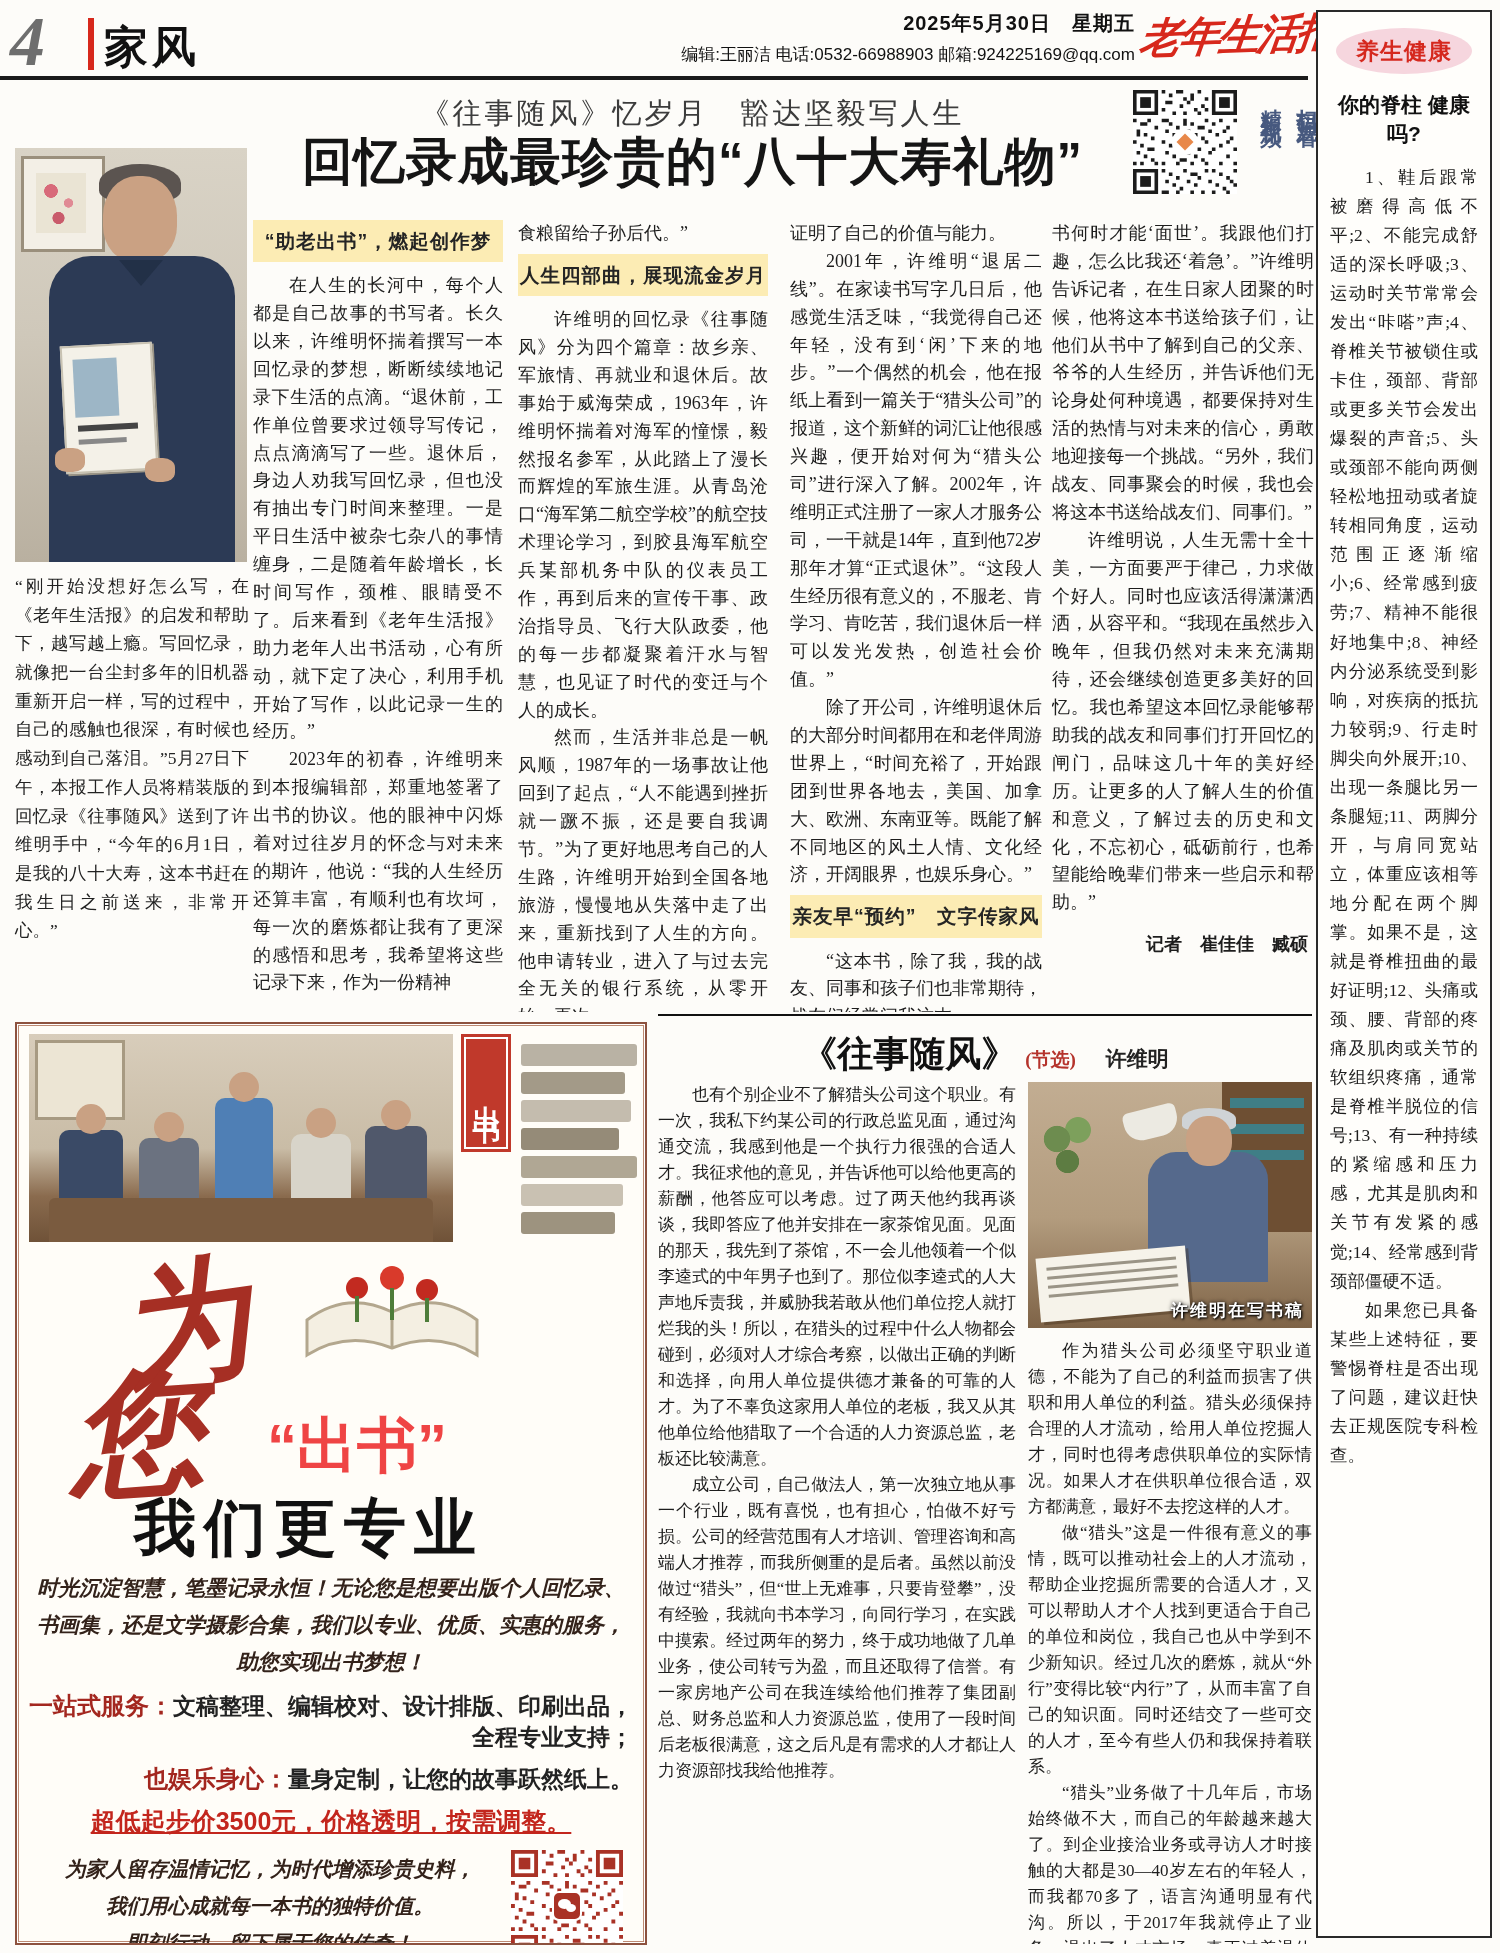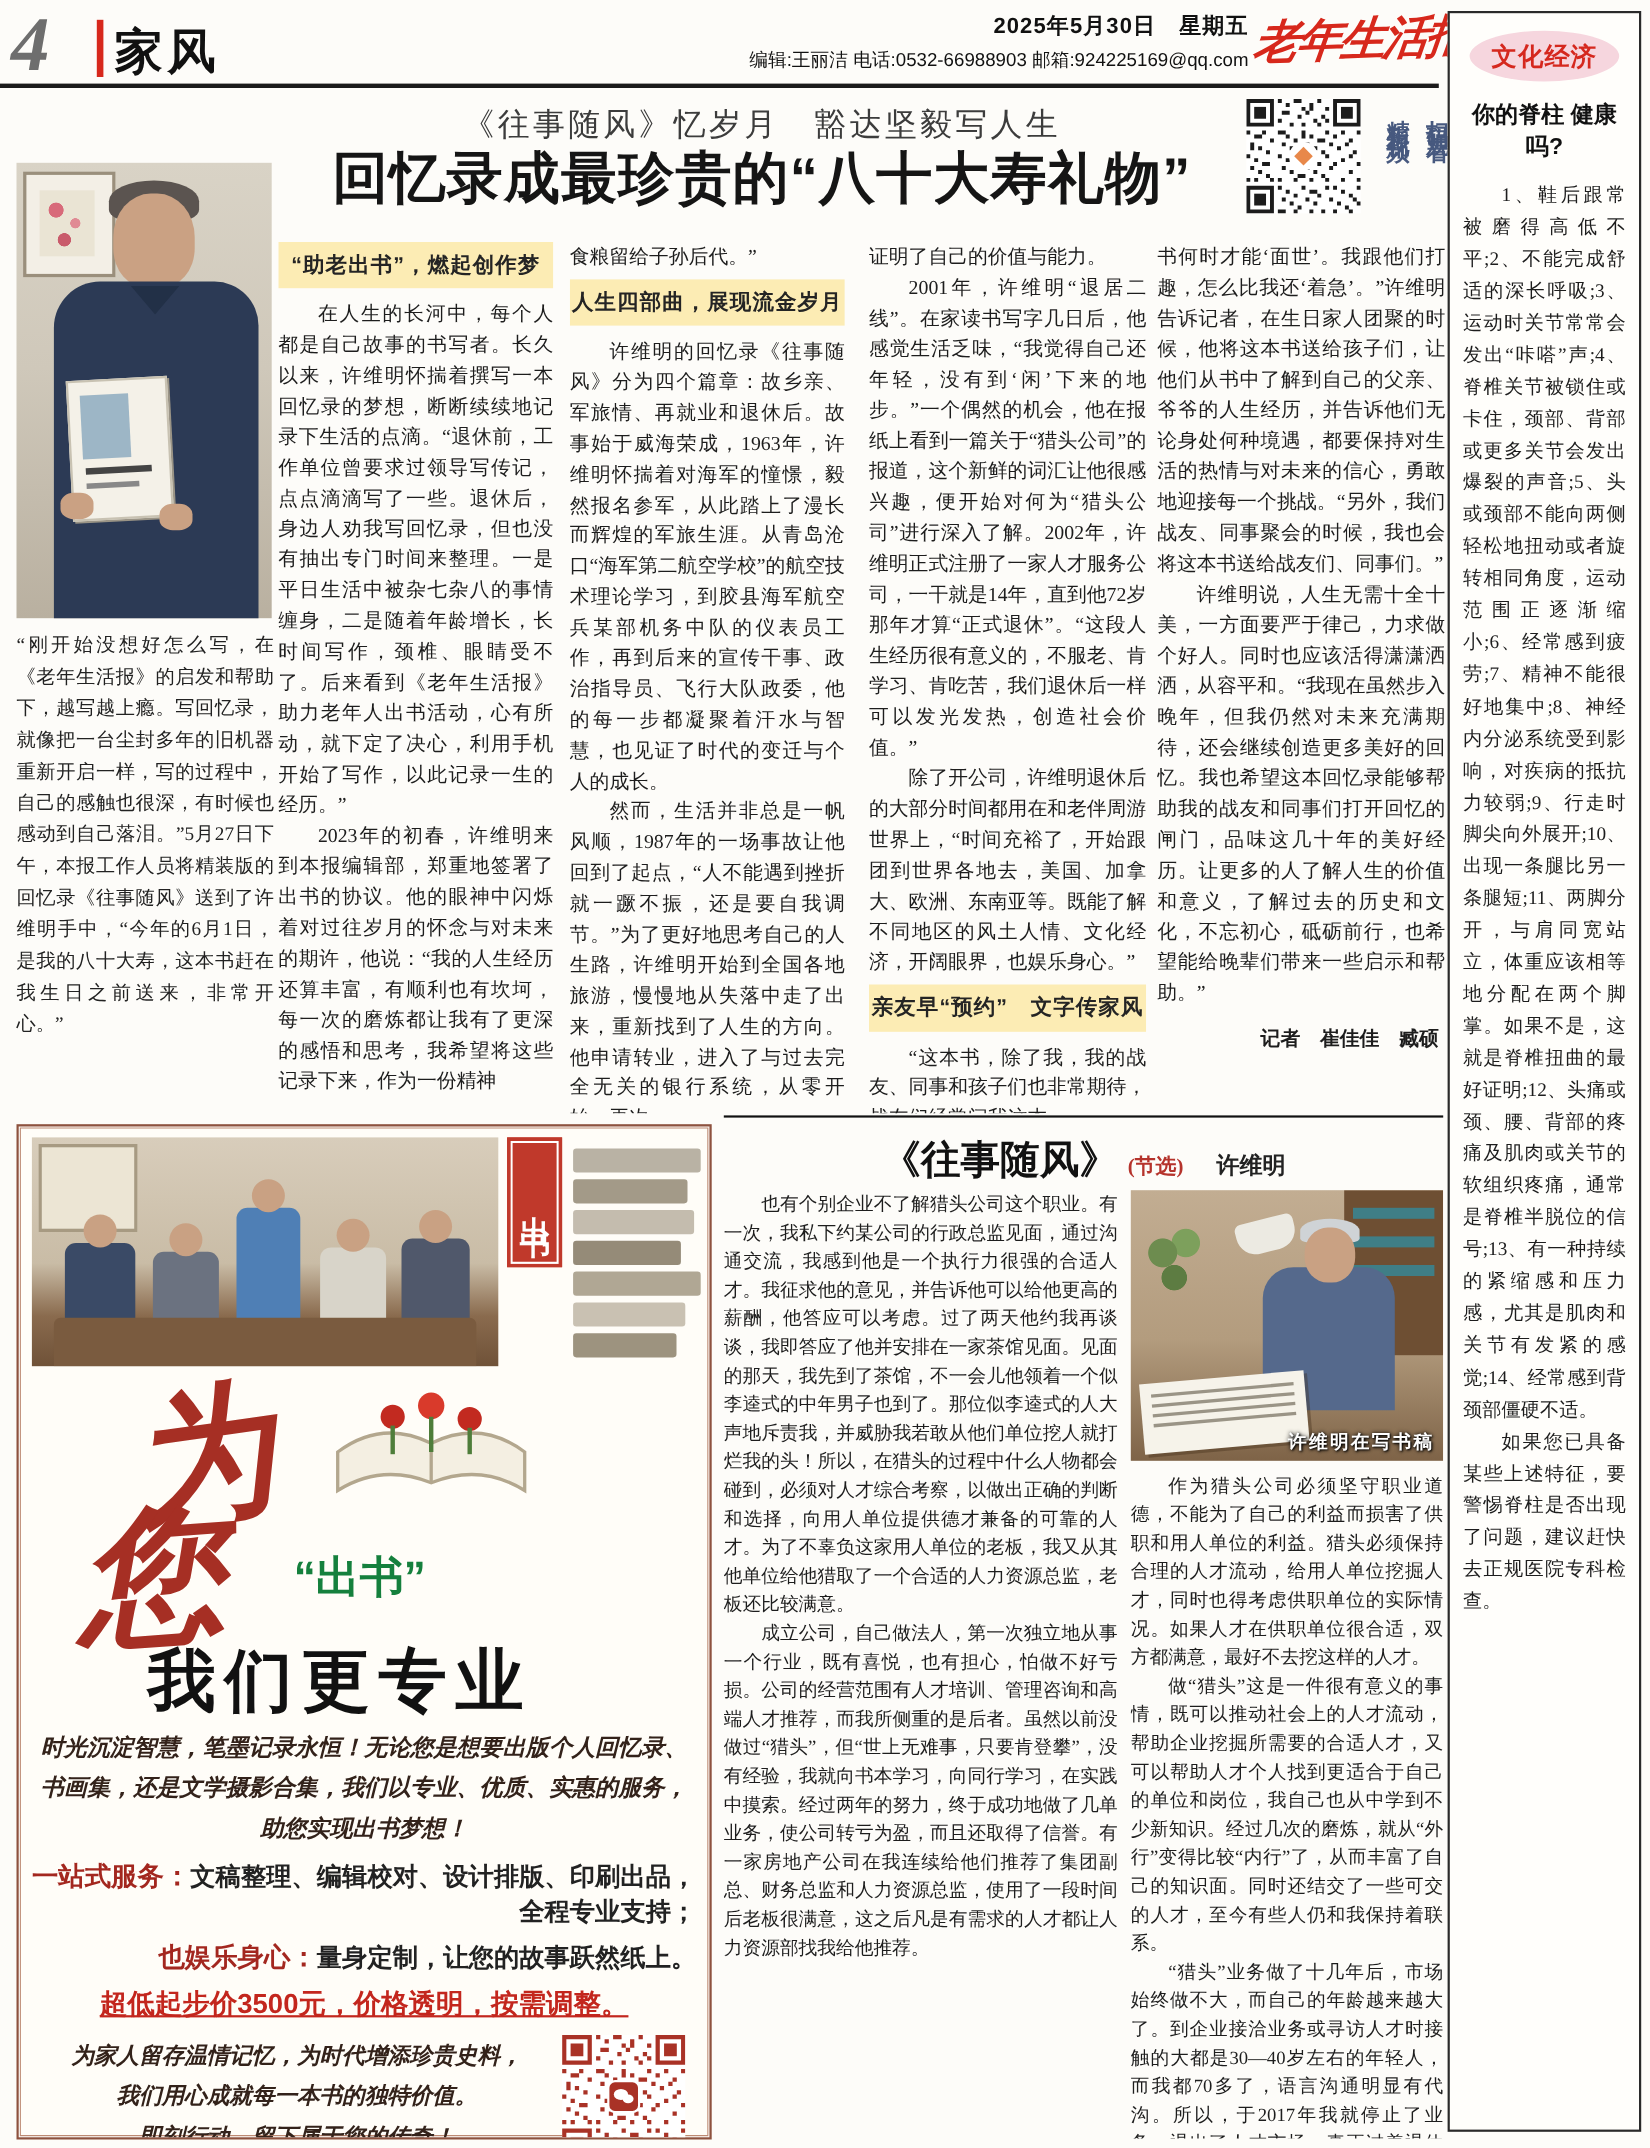--- a/index.html
+++ b/index.html
@@ -70,21 +70,21 @@
   .fig { position:absolute; border-radius:10px 10px 0 0; }
   .fig::before { content:""; position:absolute; left:50%; top:-26px; transform:translateX(-50%); width:30px; height:30px; border-radius:50%; background:#c9a183; }
   .ad-table { position:absolute; left:20px; bottom:0; width:384px; height:44px; background:#7a5b3f; border-radius:6px 6px 0 0; }
   .pub-badge { position:absolute; left:432px; top:0; width:50px; height:118px; background:#c0392b; border:3px solid #c0392b; box-shadow:inset 0 0 0 2px #fff; display:flex; align-items:center; justify-content:center; writing-mode:vertical-rl; color:#fff; font-size:28px; font-weight:900; font-family:"Liberation Sans",sans-serif; letter-spacing:10px; }
   .books-stack { position:absolute; left:492px; top:10px; width:116px; height:196px; }
   .books-stack i { display:block; height:22px; margin-bottom:6px; border-radius:3px; }
   .brush-zone { position:relative; height:318px; }
   .brush-char { position:absolute; font-weight:900; font-style:italic; color:#a62f24; font-family:"Liberation Serif",serif; line-height:1; }
   .bc-wei { left:88px; top:10px; font-size:132px; transform:rotate(-8deg); }
   .bc-nin { left:42px; top:120px; font-size:132px; transform:rotate(-4deg); }
-  .brush-quote { position:absolute; left:238px; top:158px; font-size:40px; font-weight:900; color:#15803d; font-family:"Liberation Sans",sans-serif; }
+  .brush-quote { position:absolute; left:238px; top:158px; font-size:60px; font-weight:900; color:#ef4444; font-family:"Liberation Sans",sans-serif; }
   .openbook { position:absolute; left:268px; top:12px; width:190px; height:120px; }
   .ad-main-line { position:absolute; left:0; top:238px; width:560px; text-align:center; font-size:62px; font-weight:900; color:#111; font-family:"Liberation Sans",sans-serif; letter-spacing:8px; }
   .ad-pitch { font-size:21px; font-style:italic; font-weight:bold; color:#33221a; line-height:1.75; text-align:center; margin-top:4px; }
   .svc { font-family:"Liberation Sans",sans-serif; font-size:23px; font-weight:bold; color:#222; margin-top:10px; text-align:right; }
   .svc b { color:#a3271f; font-size:24px; }
   .price-line { text-align:center; font-family:"Liberation Sans",sans-serif; font-size:25px; font-weight:900; color:#c3261d; text-decoration:underline; margin-top:10px; }
   .promise-row { display:flex; margin-top:12px; align-items:center; }
   .promise { flex:1; text-align:center; font-style:italic; font-weight:bold; font-size:20.5px; color:#33221a; line-height:1.8; }
   .qr-ad { position:relative; width:112px; height:112px; background:#fff; margin-right:10px; }
   .qr-ad svg { width:100%; height:100%; display:block; }
@@ -208,21 +208,21 @@
     <span class="subhead">亲友早“预约”　文字传家风</span>
     <p>“这本书，除了我，我的战友、同事和孩子们也非常期待，战友们经常问我这本</p>
   </div>
   <div class="bodycol c4">
     <p class="noind">书何时才能‘面世’。我跟他们打趣，怎么比我还‘着急’。”许维明告诉记者，在生日家人团聚的时候，他将这本书送给孩子们，让他们从书中了解到自己的父亲、爷爷的人生经历，并告诉他们无论身处何种境遇，都要保持对生活的热情与对未来的信心，勇敢地迎接每一个挑战。“另外，我们战友、同事聚会的时候，我也会将这本书送给战友们、同事们。”</p>
     <p>许维明说，人生无需十全十美，一方面要严于律己，力求做个好人。同时也应该活得潇潇洒洒，从容平和。“我现在虽然步入晚年，但我仍然对未来充满期待，还会继续创造更多美好的回忆。我也希望这本回忆录能够帮助我的战友和同事们打开回忆的闸门，品味这几十年的美好经历。让更多的人了解人生的价值和意义，了解过去的历史和文化，不忘初心，砥砺前行，也希望能给晚辈们带来一些启示和帮助。”</p>
     <div class="byline">记者　崔佳佳　臧硕</div>
   </div>
 
   <aside class="sidebar">
-    <div class="health-badge">文化经济</div>
+    <div class="health-badge">养生健康</div>
     <div class="health-title">你的脊柱 健康吗?</div>
     <p>1、鞋后跟常被磨得高低不平;2、不能完成舒适的深长呼吸;3、运动时关节常常会发出“咔嗒”声;4、脊椎关节被锁住或卡住，颈部、背部或更多关节会发出爆裂的声音;5、头或颈部不能向两侧轻松地扭动或者旋转相同角度，运动范围正逐渐缩小;6、经常感到疲劳;7、精神不能很好地集中;8、神经内分泌系统受到影响，对疾病的抵抗力较弱;9、行走时脚尖向外展开;10、出现一条腿比另一条腿短;11、两脚分开，与肩同宽站立，体重应该相等地分配在两个脚掌。如果不是，这就是脊椎扭曲的最好证明;12、头痛或颈、腰、背部的疼痛及肌肉或关节的软组织疼痛，通常是脊椎半脱位的信号;13、有一种持续的紧缩感和压力感，尤其是肌肉和关节有发紧的感觉;14、经常感到背颈部僵硬不适。</p>
     <p>如果您已具备某些上述特征，要警惕脊柱是否出现了问题，建议赶快去正规医院专科检查。</p>
   </aside>
 
   <section class="ad">
     <div class="ad-top">
       <div class="ad-photo">
         <div class="ad-window"></div>
         <div class="fig" style="left:30px;top:96px;width:64px;height:80px;background:#3a4a66;"></div>

